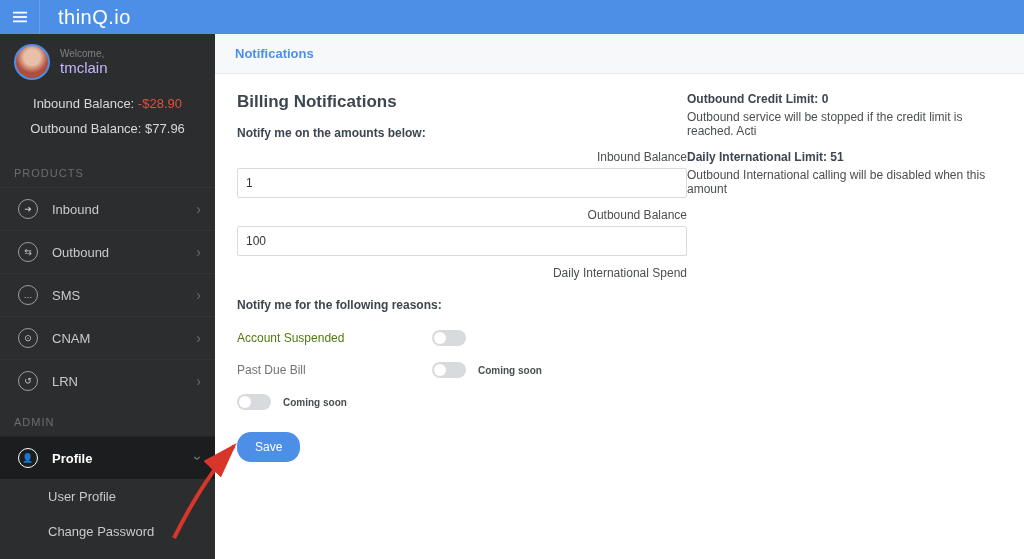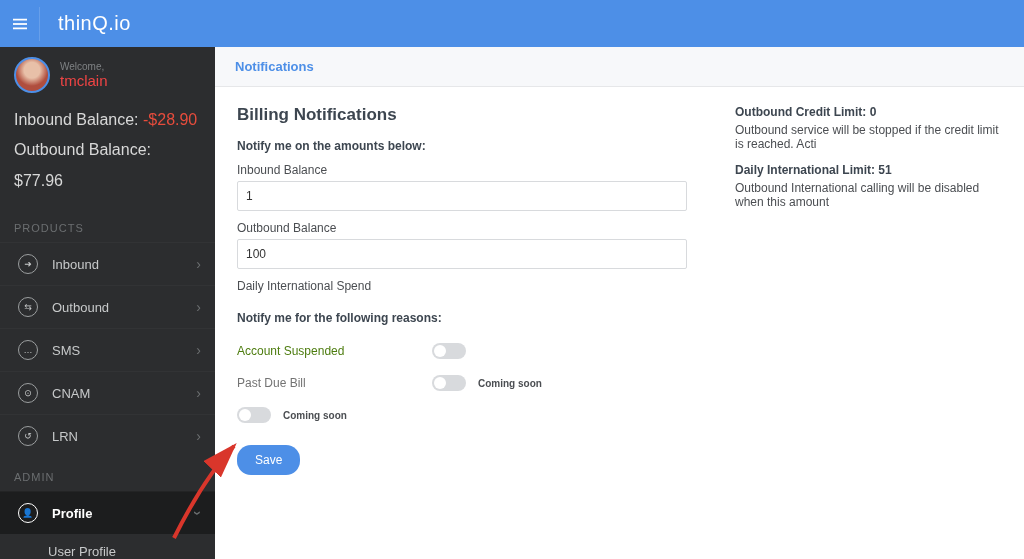--- a/index.html
+++ b/index.html
@@ -9,21 +9,21 @@
   color: #333;
   width: 1024px;
   height: 559px;
   overflow: hidden;
   position: relative;
   background: #fff;
 }
 
 
 .topbar {
-  height: 47px;
+  height: 34px;
   background: #4d8fe7;
   display: flex;
   align-items: center;
   color: #fff;
   padding: 0;
 }
 .hamburger {
   width: 40px;
   height: 34px;
   display: flex;
@@ -59,27 +59,28 @@
 .avatar {
   width: 36px; height: 36px;
   border-radius: 50%;
   background: radial-gradient(circle at 50% 35%, #e8c0a8 30%, #b04e3e 60%);
   margin-right: 10px;
   border: 2px solid #4d8fe7;
   overflow: hidden;
   flex-shrink: 0;
 }
 .user-text .welcome { font-size: 10px; color: #7f8284; }
-.user-text .username { color: #ef4444; font-size: 15px; }
+.user-text .username { color: #c4b5fd; font-size: 15px; }
 
 .balances {
   padding: 0 14px 12px 14px;
-  font-size: 16px;
+  font-size: 13px;
   line-height: 1.9;
   color: #d8d8d8;
+  text-align: center;
 }
 .balances .neg { color: #e74c3c; }
 
 .section-label {
   color: #6b6e70;
   font-size: 11px;
   letter-spacing: 1px;
   padding: 14px 14px 8px 14px;
 }
 
@@ -137,21 +138,20 @@
   padding: 12px 20px;
 }
 .crumb {
   color: #4d8fe7;
   font-size: 13px;
   font-weight: 700;
 }
 .content {
   padding: 18px 22px;
   display: flex;
-  gap: 48px;
 }
 .col-left { flex: 0 0 450px; }
 .col-right { flex: 1; }
 
 h3.section-title {
   font-size: 17px;
   font-weight: 700;
   color: #3d4650;
   margin-bottom: 14px;
 }
@@ -159,20 +159,21 @@
   font-size: 12px;
   font-weight: 700;
   color: #3d4650;
   margin-bottom: 10px;
 }
 .field-label {
   font-size: 12px;
   color: #4b4e52;
   margin-bottom: 4px;
   margin-top: 10px;
+  text-align: right;
 }
 .field-input {
   width: 100%;
   height: 30px;
   border: 1px solid #d8dadd;
   border-radius: 2px;
   padding: 0 8px;
   font-size: 12px;
   color: #333;
 }

